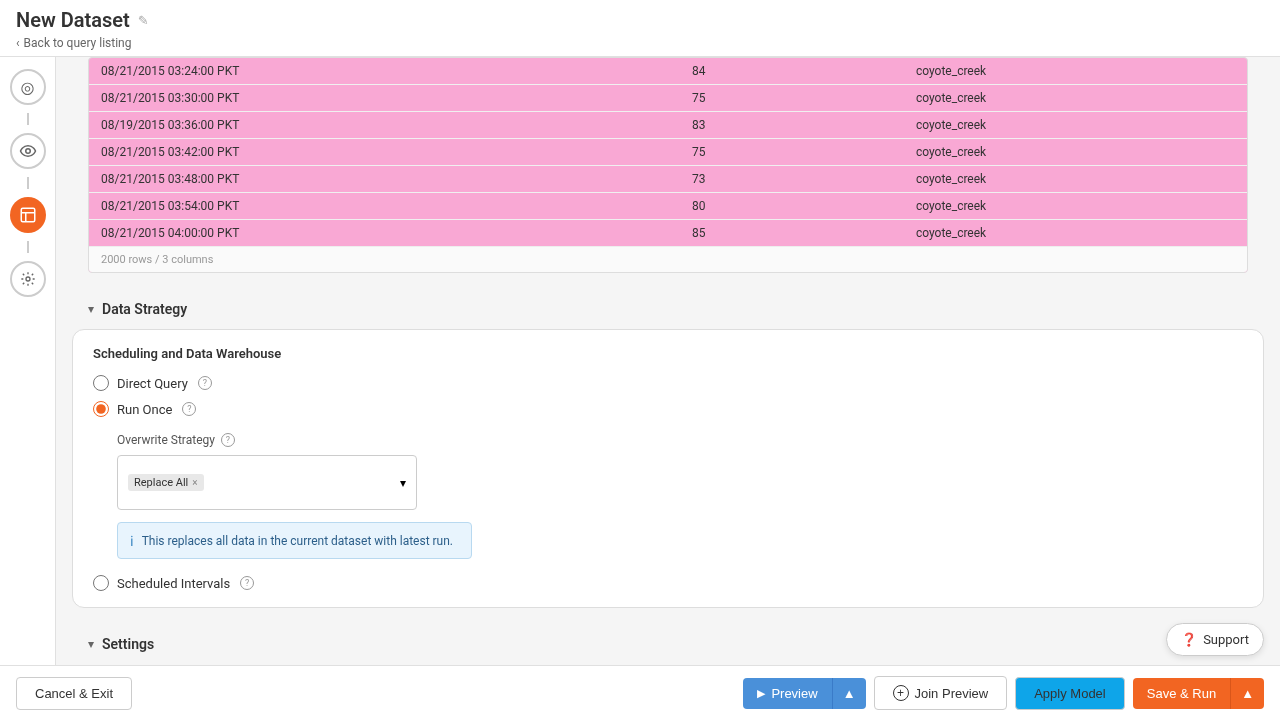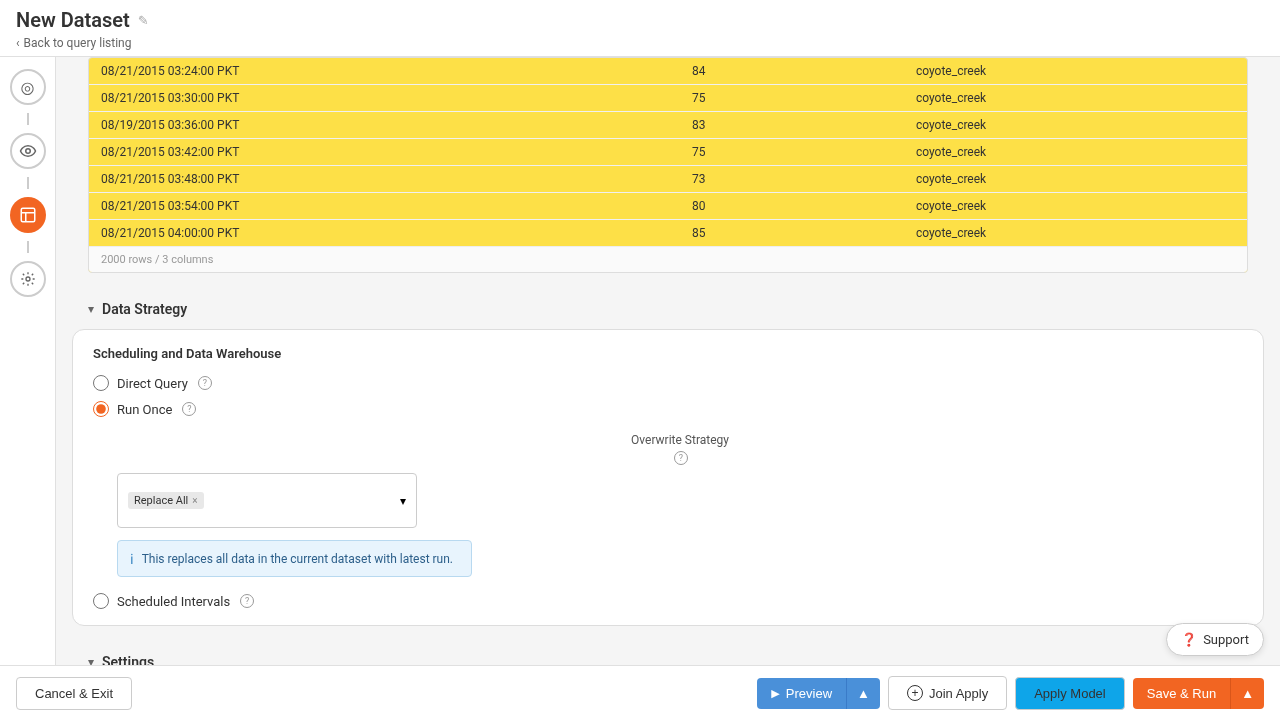--- a/index.html
+++ b/index.html
@@ -79,21 +79,21 @@
     
     .content-area {
       flex: 1;
       overflow-y: auto;
       padding: 0;
       background: #f5f5f5;
     }
 
     
     .table-section {
-      background: #fde047;
+      background: #f9a8d4;
       margin: 0 16px 16px 16px;
       border: 1px solid #ddd;
       border-radius: 4px;
       overflow: hidden;
     }
     .data-table {
       width: 100%;
       border-collapse: collapse;
     }
     .data-table td {
@@ -180,21 +180,20 @@
     }
 
     .overwrite-label {
       font-size: 12px;
       color: #555;
       margin-bottom: 8px;
       margin-left: 24px;
       display: flex;
       align-items: center;
       gap: 4px;
-      flex-direction: column;
     }
 
     .select-box {
       margin-left: 24px;
       margin-bottom: 12px;
       width: 300px;
       border: 1px solid #ccc;
       border-radius: 4px;
       padding: 18px 10px;
       font-size: 12px;
@@ -530,21 +529,21 @@
         <span class="play-icon">▶</span>
         <span>Preview</span>
       </button>
       <button class="btn btn-preview-arrow">
         <span>▲</span>
       </button>
     </div>
 
     <button class="btn btn-join">
       <span class="plus-circle">+</span>
-      <span>Join Apply</span>
+      <span>Join Preview</span>
     </button>
 
     <button class="btn btn-apply">Apply Model</button>
 
     <div class="btn-group">
       <button class="btn btn-save-run">Save &amp; Run</button>
       <button class="btn btn-save-run-arrow">
         <span>▲</span>
       </button>
     </div>

